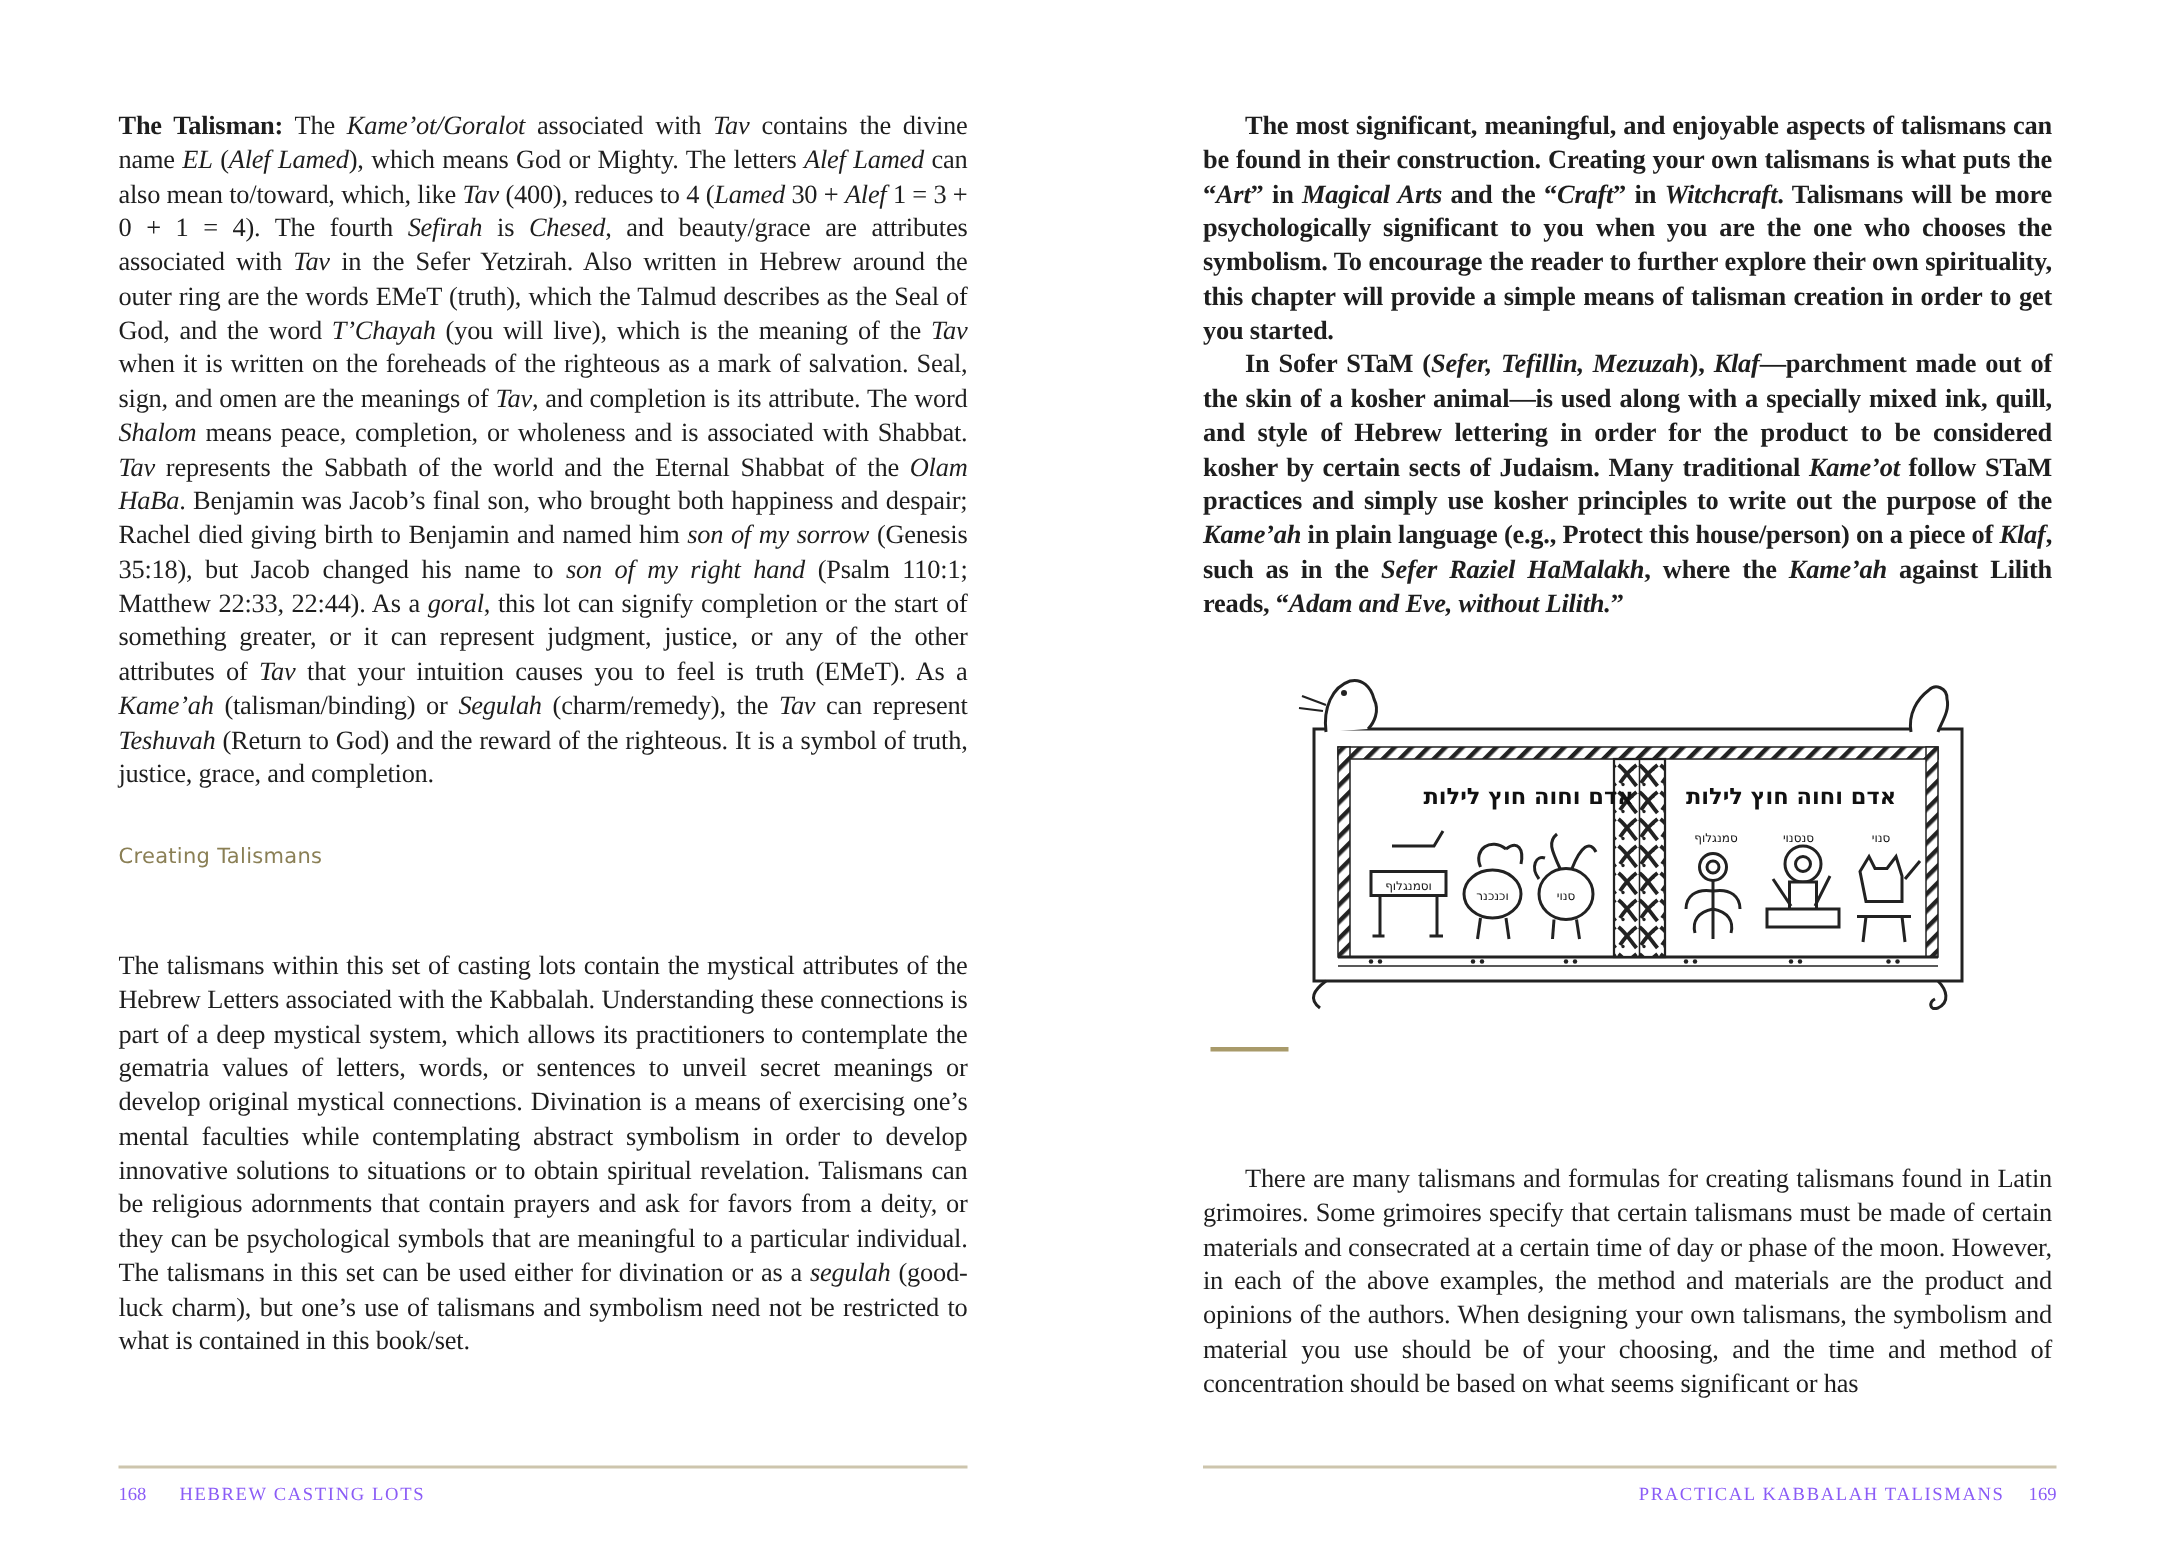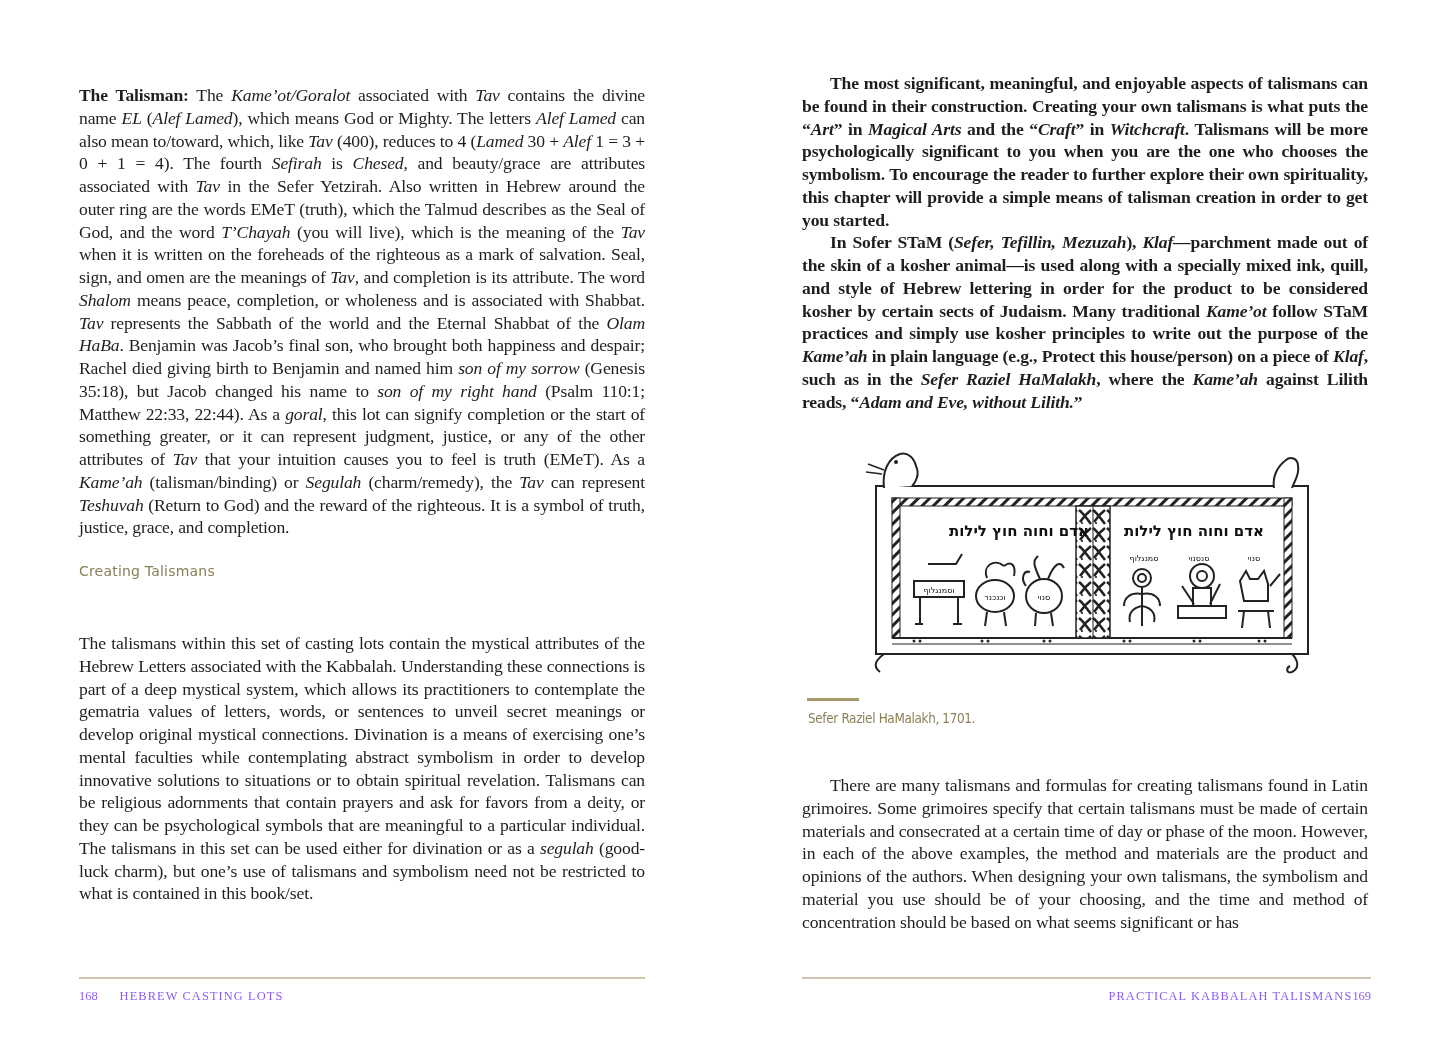--- a/index.html
+++ b/index.html
@@ -15,21 +15,21 @@
     line-height: 22.75px;
     text-align: justify;
     hyphens: none;
     letter-spacing: -0.15px;
   }
   .body-text p { margin: 0; }
   .indent { text-indent: 28px; }
   .run-in { font-weight: bold; }
   em { font-style: italic; }
 
-  .block-1 { position: absolute; top: 72px; left: 0; width: 566px; margin-top: 12px; }
+  .block-1 { position: absolute; top: 72px; left: 0; width: 566px; }
   .section-heading {
     position: absolute; top: 563px; left: 0;
     font-family: "DejaVu Sans", "Liberation Sans", sans-serif;
     font-size: 14px; font-weight: normal; color: #8a7f55; letter-spacing: 0.2px;
   }
   .block-2 { position: absolute; top: 632px; left: 0; width: 566px; }
 
   .block-r1 { position: absolute; top: 72px; left: 0; width: 566px; font-weight: bold; }
   .figure { position: absolute; top: 436px; left: 52px; width: 456px; height: 240px; }
   .caption-rule { position: absolute; top: 698px; left: 5px; width: 52px; height: 3px; background: #a89a6a; }
@@ -46,21 +46,21 @@
   .footer-left-rule { left: 79px; width: 566px; }
   .footer-right-rule { left: 802px; width: 569px; }
   .footer {
     position: absolute; top: 989px;
     font-family: "Liberation Serif", serif; font-size: 12.4px;
     color: #8b5cf6; letter-spacing: 1.1px; text-transform: uppercase;
   }
   .footer-left { left: 79px; }
   .footer-left .folio { margin-right: 22px; letter-spacing: 0; }
   .footer-right { right: 74px; text-align: right; }
-  .footer-right .folio { margin-left: 0; letter-spacing: 0; text-align: right; }
+  .footer-right .folio { margin-left: 16px; letter-spacing: 0; text-align: right; }
 </style>
 </head>
 <body>
 
 <div class="page page-left">
   <div class="block-1 body-text">
     <p><span class="run-in">The Talisman:</span><span> The <em>Kame’ot/Goralot</em> associated with <em>Tav</em> contains the divine name <em>EL</em> (<em>Alef Lamed</em>), which means God or Mighty. The letters <em>Alef Lamed</em> can also mean to/toward, which, like <em>Tav</em> (400), reduces to 4 (<em>Lamed</em> 30 + <em>Alef</em> 1 = 3 + 0 + 1 = 4). The fourth <em>Sefirah</em> is <em>Chesed</em>, and beauty/grace are attributes associated with <em>Tav</em> in the Sefer Yetzirah. Also written in Hebrew around the outer ring are the words EMeT (truth), which the Talmud describes as the Seal of God, and the word <em>T’Chayah</em> (you will live), which is the meaning of the <em>Tav</em> when it is written on the foreheads of the righteous as a mark of salvation. Seal, sign, and omen are the meanings of <em>Tav</em>, and completion is its attribute. The word <em>Shalom</em> means peace, completion, or wholeness and is associated with Shabbat. <em>Tav</em> represents the Sabbath of the world and the Eternal Shabbat of the <em>Olam HaBa</em>. Benjamin was Jacob’s final son, who brought both happiness and despair; Rachel died giving birth to Benjamin and named him <em>son of my sorrow</em> (Genesis 35:18), but Jacob changed his name to <em>son of my right hand</em> (Psalm 110:1; Matthew 22:33, 22:44). As a <em>goral</em>, this lot can signify completion or the start of something greater, or it can represent judgment, justice, or any of the other attributes of <em>Tav</em> that your intuition causes you to feel is truth (EMeT). As a <em>Kame’ah</em> (talisman/binding) or <em>Segulah</em> (charm/remedy), the <em>Tav</em> can represent <em>Teshuvah</em> (Return to God) and the reward of the righteous. It is a symbol of truth, justice, grace, and completion.</span></p>
   </div>
 
   <h2 class="section-heading">Creating Talismans</h2>
@@ -171,21 +171,20 @@
       <path d="M14 28 L30 34 M12 36 L28 38" stroke="#222" stroke-width="1.5"></path>
       <circle cx="42" cy="26" r="2" fill="#222"></circle>
       <path d="M420 52 C418 40, 424 30, 432 24 C436 20, 444 22, 444 30 C446 38, 440 46, 438 52" fill="#fff" stroke="#222" stroke-width="2"></path>
       <path d="M30 218 C22 224, 18 230, 26 236" fill="none" stroke="#222" stroke-width="2"></path>
       <path d="M438 218 C444 224, 446 232, 438 236 C432 238, 432 232, 436 230" fill="none" stroke="#222" stroke-width="2"></path>
     </svg>
   </div>
 
   <div class="caption-rule"></div>
   <div class="caption">
-    <div>Sefer Raziel HaMalakh, 1701.</div>
   </div>
 
   <div class="block-r2 body-text">
     <p class="indent">There are many talismans and formulas for creating talismans found in Latin grimoires. Some grimoires specify that certain talismans must be made of certain materials and consecrated at a certain time of day or phase of the moon. However, in each of the above examples, the method and materials are the product and opinions of the authors. When designing your own talismans, the symbolism and material you use should be of your choosing, and the time and method of concentration should be based on what seems significant or has</p>
   </div>
 </div>
 
 <div class="footer-rule footer-left-rule"></div>
 <div class="footer-rule footer-right-rule"></div>
 

